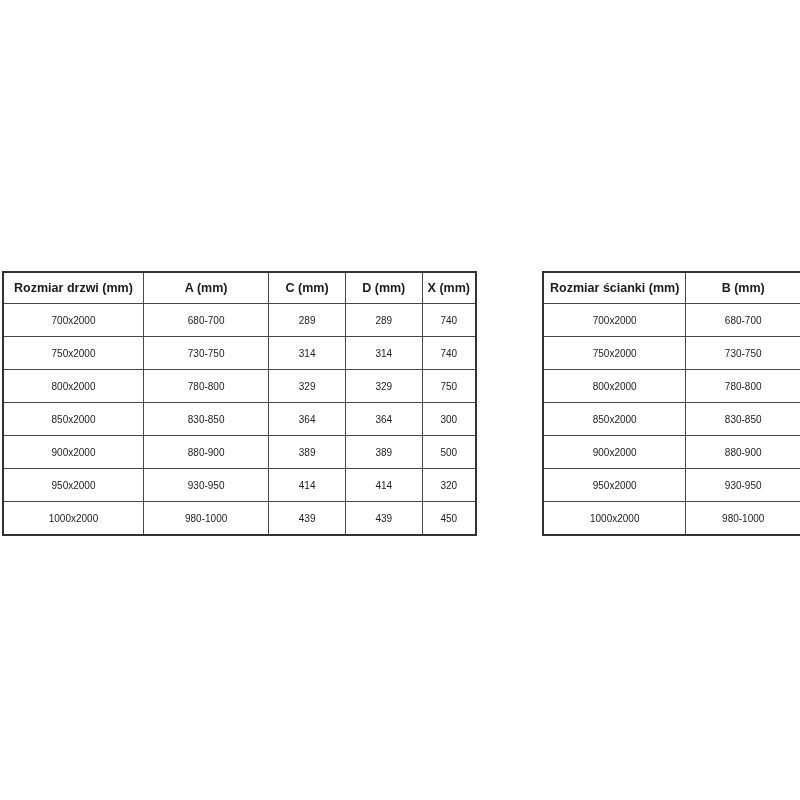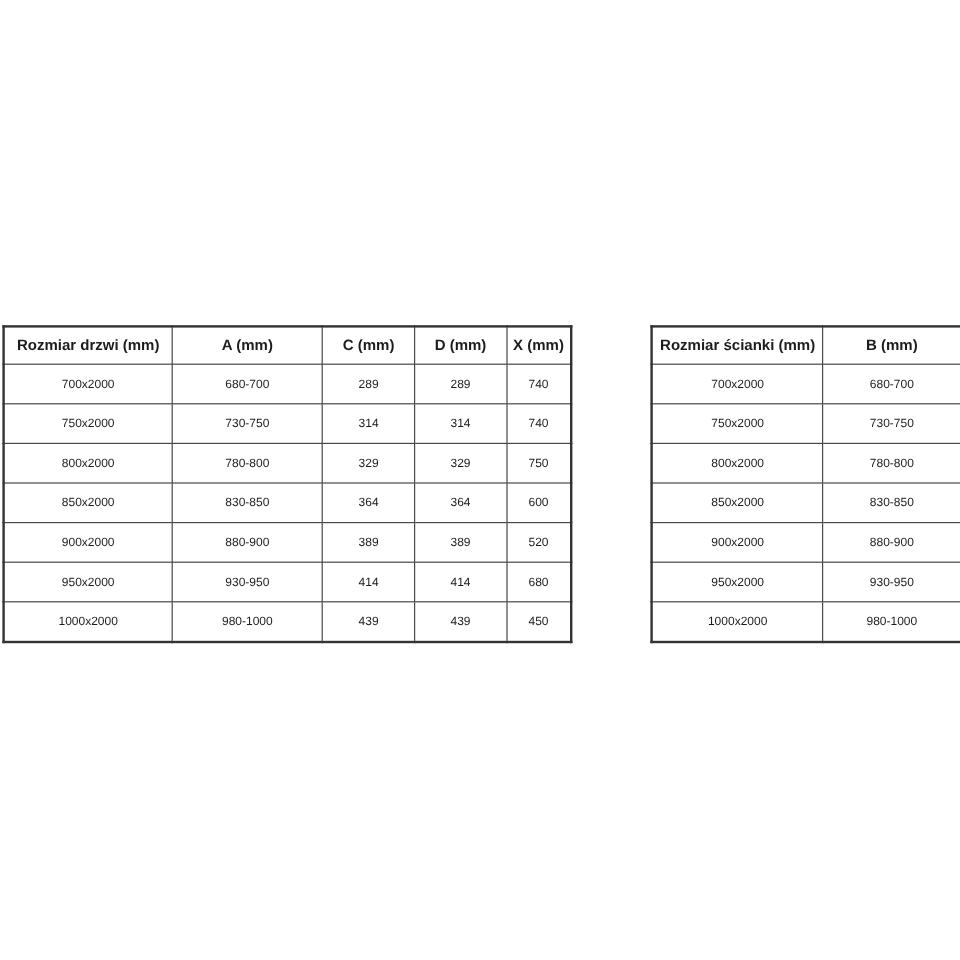--- a/index.html
+++ b/index.html
@@ -102,35 +102,35 @@
           <td>780-800</td>
           <td>329</td>
           <td>329</td>
           <td>750</td>
         </tr>
         <tr>
           <td>850x2000</td>
           <td>830-850</td>
           <td>364</td>
           <td>364</td>
-          <td>600</td>
+          <td>300</td>
         </tr>
         <tr>
           <td>900x2000</td>
           <td>880-900</td>
           <td>389</td>
           <td>389</td>
-          <td>520</td>
+          <td>500</td>
         </tr>
         <tr>
           <td>950x2000</td>
           <td>930-950</td>
           <td>414</td>
           <td>414</td>
-          <td>680</td>
+          <td>320</td>
         </tr>
         <tr>
           <td>1000x2000</td>
           <td>980-1000</td>
           <td>439</td>
           <td>439</td>
           <td>450</td>
         </tr>
       </tbody>
   </table>

